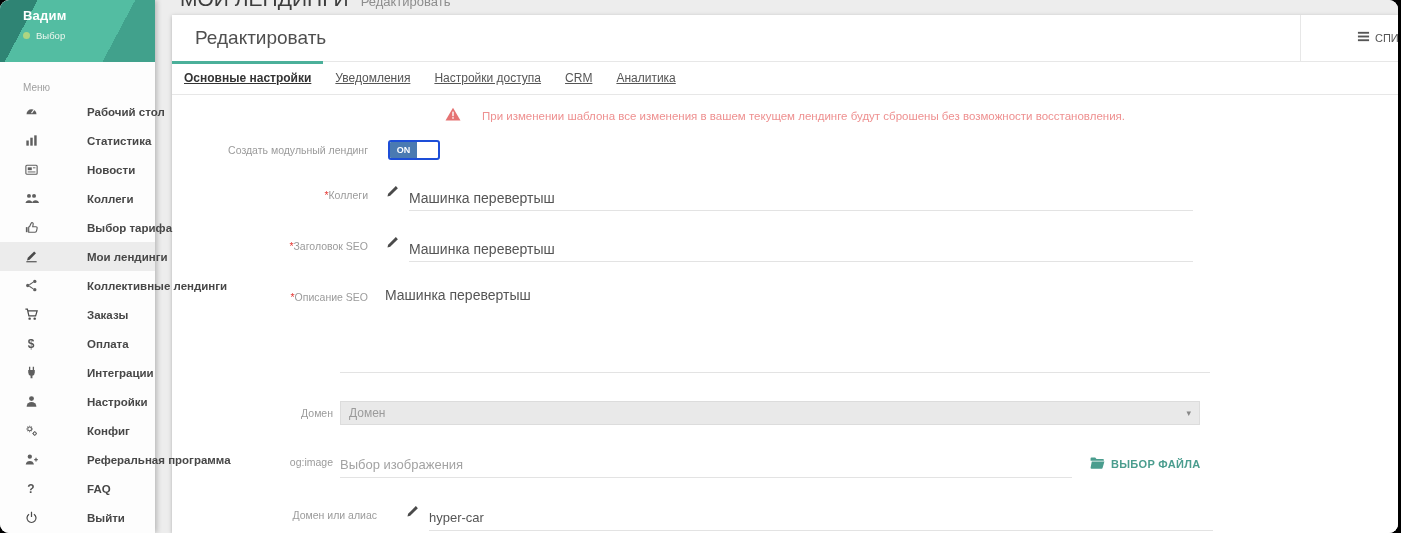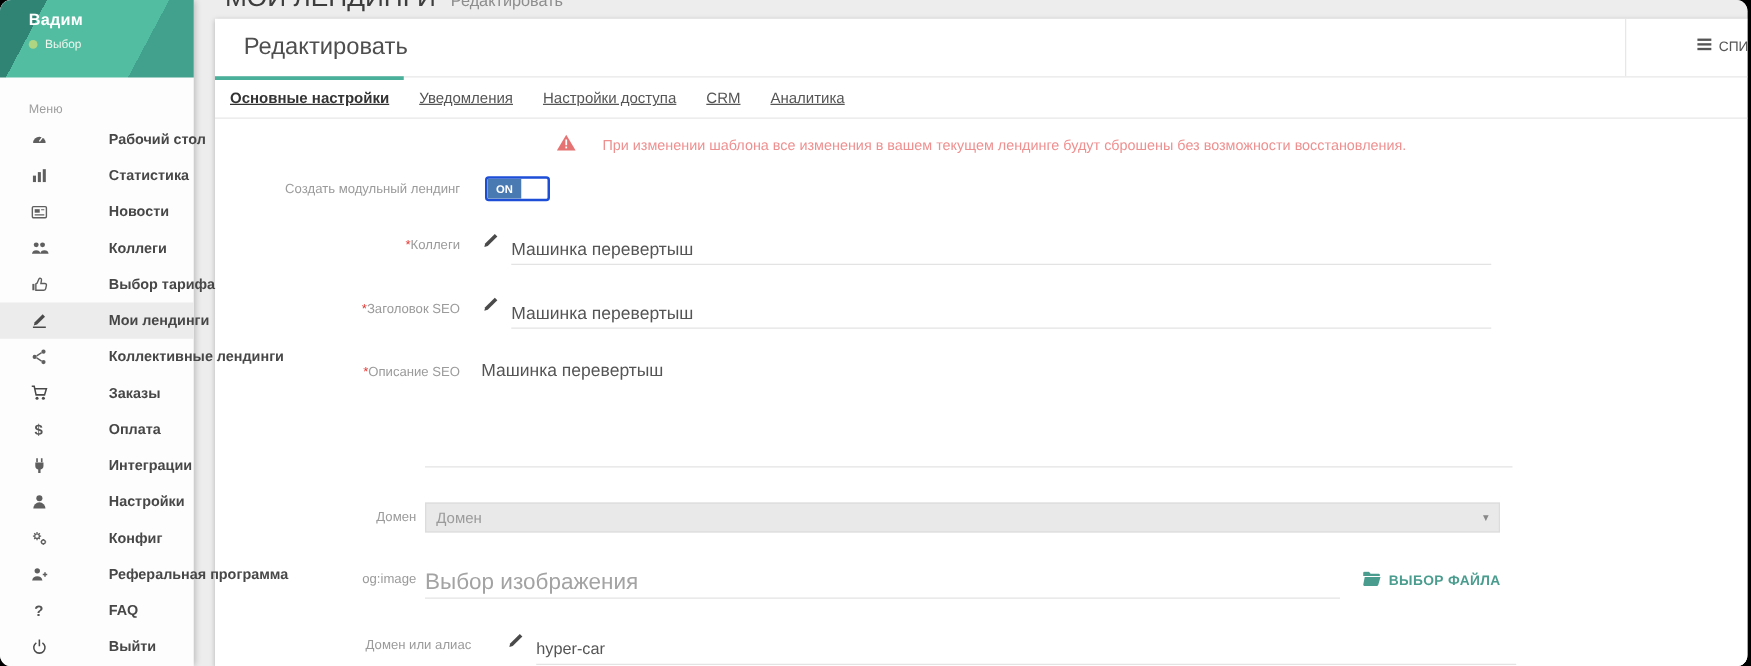--- a/index.html
+++ b/index.html
@@ -59,21 +59,21 @@
   .row-desc .flabel { padding-top:4px; }
   .ta { margin-left:-28px; width:870px; height:86px; border:none; border-bottom:1px solid #e3e3e3; outline:none; resize:none; font-size:14px; color:#555; font-family:"Liberation Sans","DejaVu Sans",sans-serif; padding-left:45px; background:transparent; }
 
   .row-domain { margin-top:27px; height:24px; align-items:center; }
   .select { margin-left:7px; width:860px; height:24px; background:#e9e9e9; border:1px solid #dcdcdc; display:flex; align-items:center; padding:0 8px; cursor:pointer; }
   .select .ph { font-size:12px; color:#9b9b9b; flex:1; }
   .select .caret { font-size:9px; color:#888; }
 
   .row-og { margin-top:27px; height:27px; align-items:flex-start; }
   .row-og .flabel { padding-top:4px; }
-  .inp-og { width:732px; margin-left:7px; font-size:18px; }
+  .inp-og { width:732px; margin-left:7px; font-size:13px; }
   .inp-og::placeholder { color:#a3a3a3; }
   .file-btn { display:flex; align-items:center; margin-left:18px; padding-top:3px; cursor:pointer; white-space:nowrap; }
   .file-btn .txt { font-size:11px; font-weight:700; color:#4a9d8e; margin-left:6px; letter-spacing:.3px; }
 
   .row-alias { margin-top:26px; height:27px; align-items:flex-start;padding-left:44px; }
   .row-alias .flabel { padding-top:4px; }
   .inp-alias { width:784px; margin-left:10px; font-size:13px; }
 </style>
 </head>
 <body>

